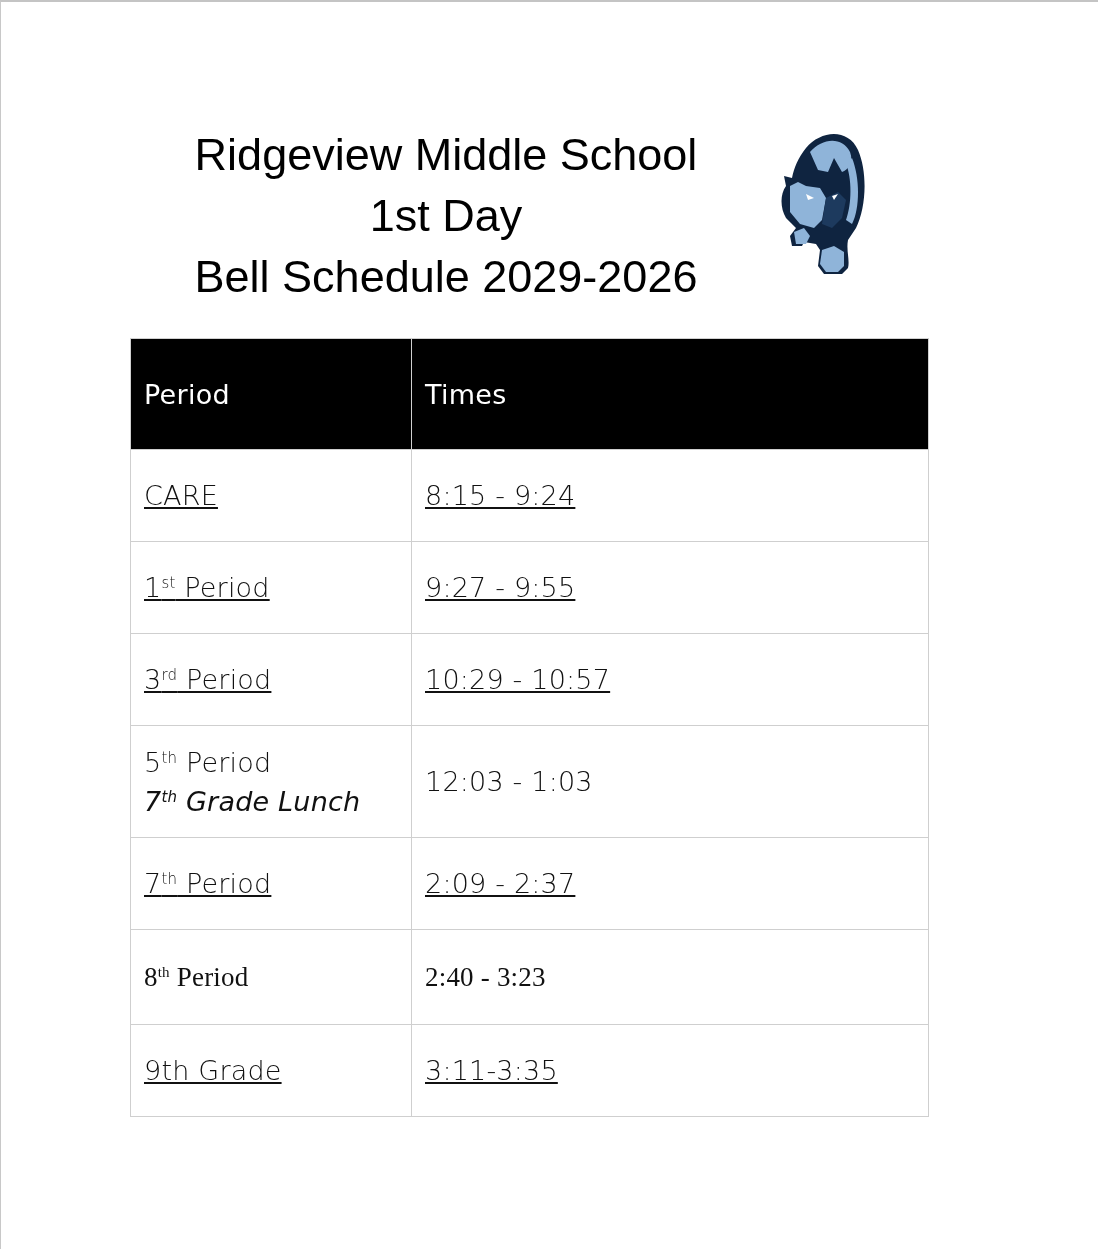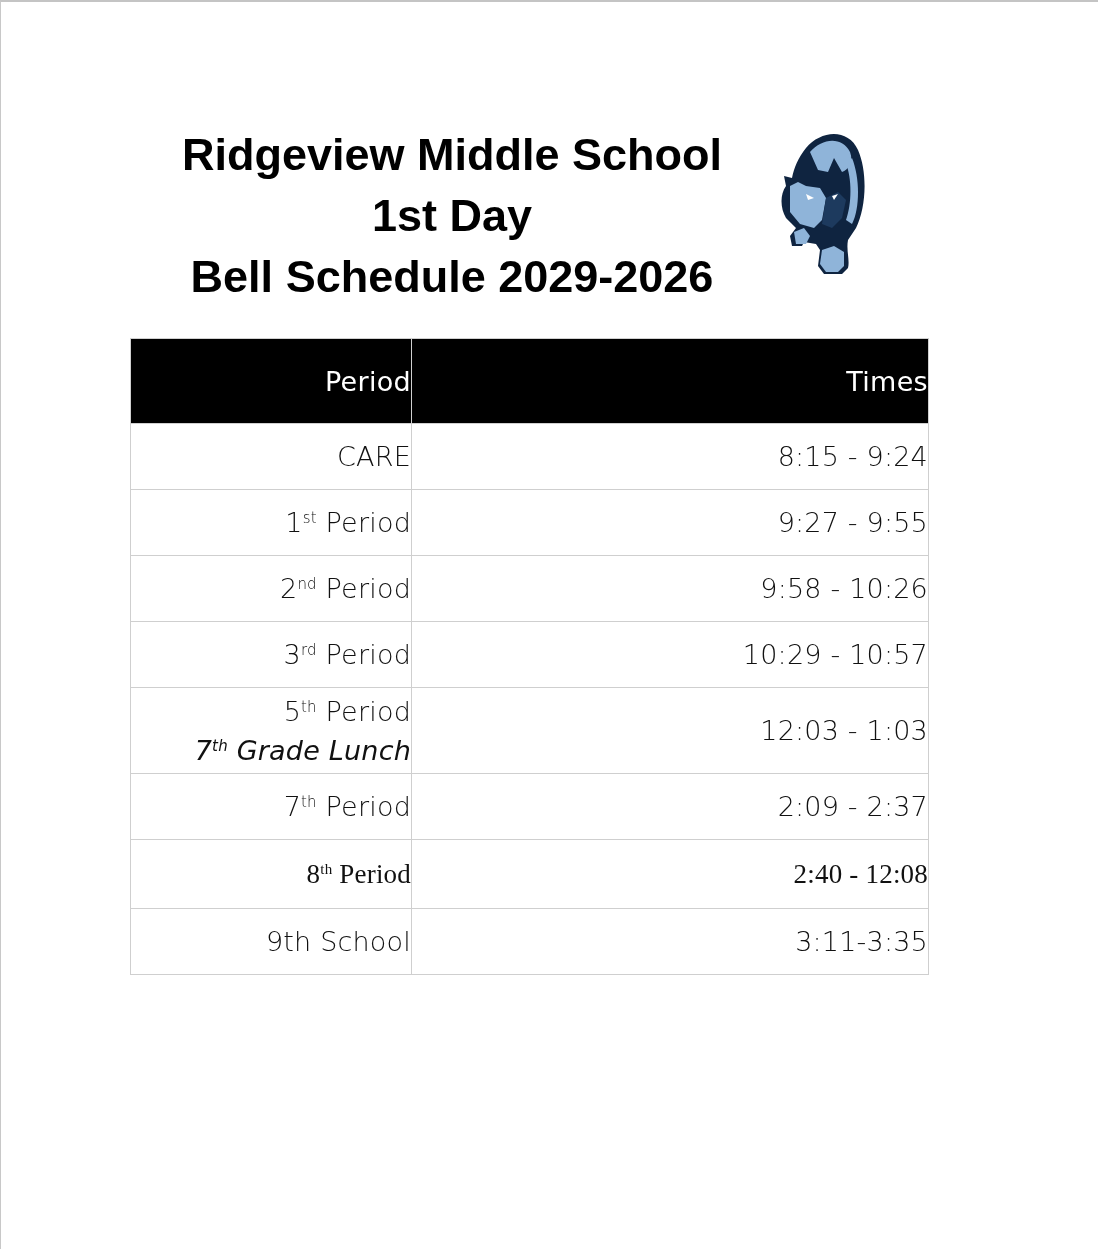--- a/index.html
+++ b/index.html
@@ -5,42 +5,42 @@
   html, body { margin: 0; padding: 0; }
   body {
     width: 1099px; height: 1249px; background: #ffffff; position: relative; overflow: hidden;
     font-family: "DejaVu Sans", sans-serif;
   }
   .page-frame {
     position: absolute; left: 0; top: 0; width: 1098px; height: 1249px;
     border-top: 2px solid #c4c4c4; border-left: 1px solid #c8c8c8; box-sizing: border-box;
   }
   .title-block {
-    position: absolute; left: 152px; top: 124px; width: 600px; text-align: center;
-    font-family: "Liberation Sans", sans-serif; font-weight: bold; color: #000;
+    position: absolute; left: 146px; top: 124px; width: 600px; text-align: center;
+    font-family: "Liberation Sans", sans-serif; font-weight: normal; color: #000;
     font-size: 45px; line-height: 61px;
   }
   .title-line { display: block; white-space: nowrap; }
   .logo { position: absolute; left: 776px; top: 128px; width: 94px; height: 150px; }
   table.schedule {
     position: absolute; left: 130px; top: 338px; width: 798px;
     border-collapse: collapse; table-layout: fixed;
     font-family: "DejaVu Sans", sans-serif; color: #111;
   }
   table.schedule th, table.schedule td {
-    border: 1px solid #cfcfcf; text-align: right; vertical-align: middle; padding: 0;
+    border: 1px solid #cfcfcf; text-align: left; vertical-align: middle; padding: 13px;
   }
   table.schedule col.c1 { width: 281px; }
   table.schedule col.c2 { width: 517px; }
   table.schedule th {
     background: #000; color: #fff; font-weight: normal; font-size: 27px; height: 84px;
     border-color: #d0d0d0; letter-spacing: 0.3px;
   }
   table.schedule td { font-size: 27px; font-weight: 300; letter-spacing: 0.2px; }
-  tr.h67 td { height: 65px; }
+  tr.h67 td { height: 65px; text-decoration: underline; }
   tr.h86 td { height: 85px; }
   tr.h68 td { height: 68px; font-family: Liberation Serif, serif; }
   .sup { font-size: 15px; vertical-align: 9px; line-height: 0; margin-top: 17px; }
   .lunch { font-style: italic; display: block; line-height: 39px; }
   .per { display: block; line-height: 39px; }
 </style>
 </head>
 <body>
 
 <div class="page-frame"></div>
@@ -79,40 +79,36 @@
   <tbody>
     <tr class="h67">
       <td><span>CARE</span></td>
       <td>8:15 - 9:24</td>
     </tr>
     <tr class="h67">
       <td><span>1</span><span class="sup">st</span><span> Period</span></td>
       <td>9:27 - 9:55</td>
     </tr>
     <tr class="h67">
-      <td><span>2</span><span class="sup">nd</span><span> Period</span></td>
-      <td>9:58 - 10:26</td>
-    </tr>
-    <tr class="h67">
       <td><span>3</span><span class="sup">rd</span><span> Period</span></td>
       <td>10:29 - 10:57</td>
     </tr>
     <tr class="h86">
       <td>
         <span class="per"><span>5</span><span class="sup">th</span><span> Period</span></span>
         <span class="lunch"><span>7</span><span class="sup">th</span><span> Grade Lunch</span></span>
       </td>
       <td>12:03 - 1:03</td>
     </tr>
     <tr class="h67">
       <td><span>7</span><span class="sup">th</span><span> Period</span></td>
       <td>2:09 - 2:37</td>
     </tr>
     <tr class="h68">
       <td><span>8</span><span class="sup">th</span><span> Period</span></td>
-      <td>2:40 - 12:08</td>
+      <td>2:40 - 3:23</td>
     </tr>
     <tr class="h67">
-      <td><span>9th School</span></td>
+      <td><span>9th Grade</span></td>
       <td>3:11-3:35</td>
     </tr>
   </tbody>
 </table>
 
 </body></html>

